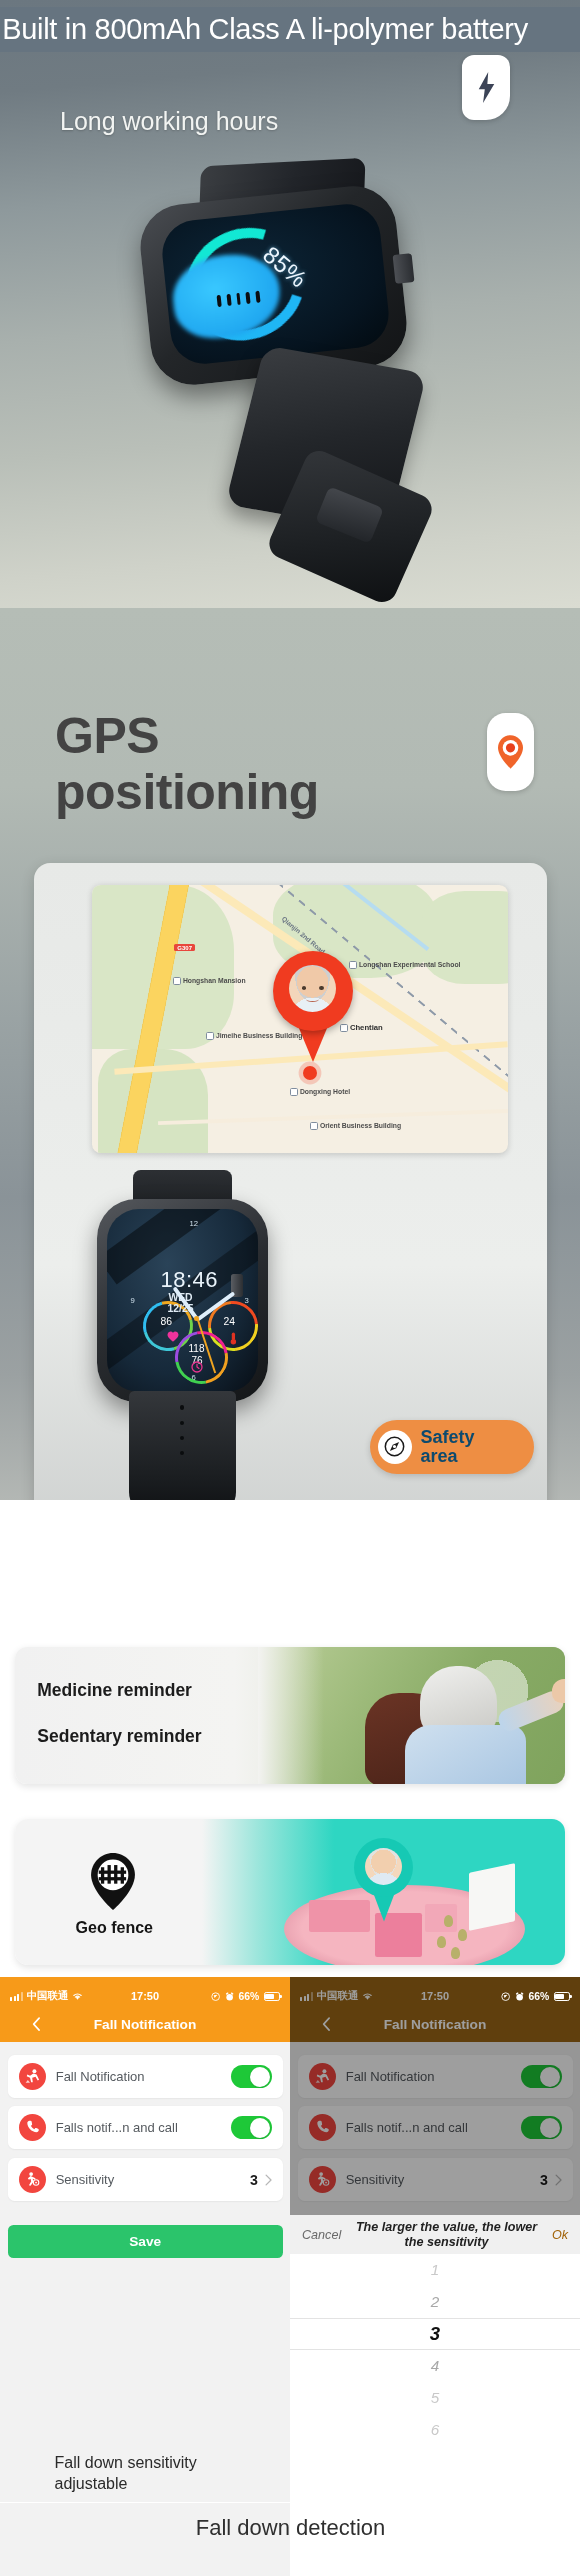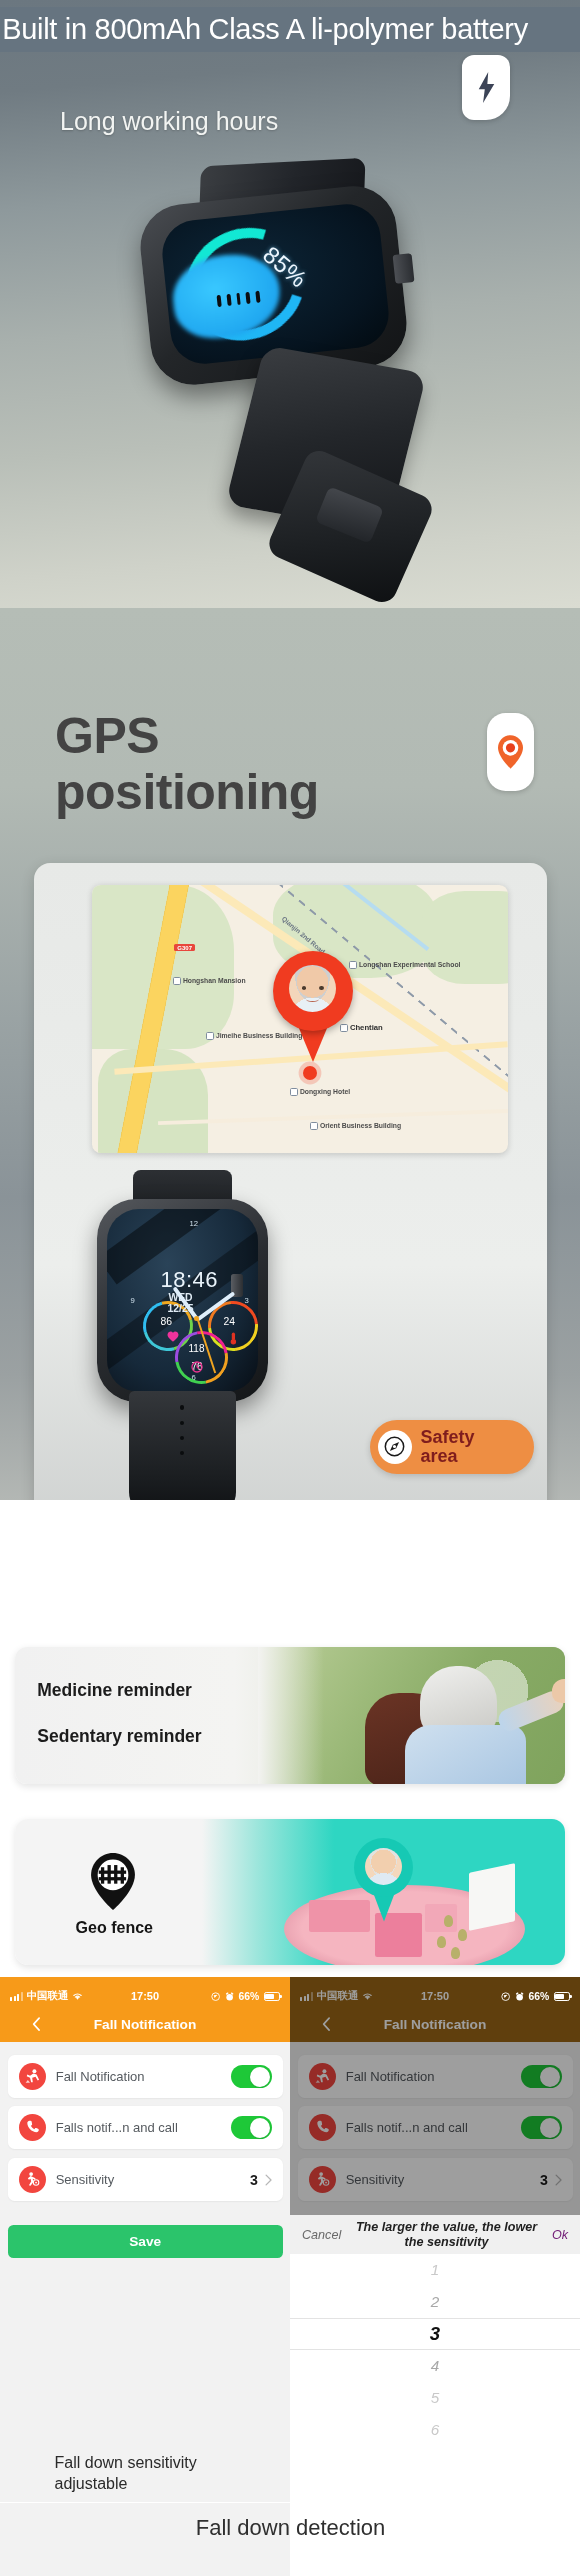--- a/index.html
+++ b/index.html
@@ -319,21 +319,21 @@
     border-radius:55px; padding:7.7px 13px 7.7px 7.7px; gap:8.8px;
     box-shadow:0 2.2px 6.6px rgba(0,0,0,.16);
   }
   .pill .ico {
     width:34px; height:34px; border-radius:50%; background:#ffffff;
     display:flex; align-items:center; justify-content:center; flex:none;
   }
   .pill .ico svg { width:23px; height:23px; }
   .pill .txt { font-size:18px; font-weight:700; line-height:1.06; }
   .pill-safety { left:336px; top:557px; width:164px; background:#ee8e43; }
-  .pill-safety .txt { color:#7f1d1d; }
+  .pill-safety .txt { color:#0c4a6e; }
   .pill-history { left:336px; top:662px; width:164px; background:#79c96e; }
   .pill-history .txt { color:#1d1d1d; font-weight:400; }
 
   
   .sec-remind {
     position:absolute; left:0; top:1616px; width:581px; height:197px;
     background:#ffffff;
   }
   .remind-card {
     position:absolute; left:15.3px; top:31px; width:550px; height:137px;
@@ -537,21 +537,21 @@
   }
   .picker-head {
     position:absolute; left:0; top:0; width:290px; height:39px;
     background:#f0f0f0; display:flex; align-items:center; padding:0 12px;
   }
   .pk-cancel { font-size:12.6px; color:#6a6a6a; }
   .pk-title {
     flex:1; text-align:center; font-size:12.6px; font-weight:700;
     color:#1f1f1f; line-height:1.18; padding:0 4.4px;
   }
-  .pk-ok { font-size:12.6px; color:#701a75; font-weight:500; }
+  .pk-ok { font-size:12.6px; color:#a16207; font-weight:500; }
   .picker-wheel {
     position:absolute; left:0; top:39px; width:290px; height:196px;
     overflow:hidden; background:#ffffff;
   }
   .pw-list {
     position:absolute; left:0; top:0; width:290px;
     display:flex; flex-direction:column; align-items:center;
   }
   .pw-item {
     height:32px; line-height:32px; font-size:15.3px; color:#c9c9c9;
@@ -705,21 +705,21 @@
             <div class="arc arc-bp"></div>
 
             <div class="gw-time">18:46</div>
             <div class="gw-date">
               <span>WED</span><br>
               <span>12/25</span>
             </div>
             <span class="gw-num" style="left:54px; top:107px; font-size:10.4px;">86</span>
             <span class="gw-num" style="left:117px; top:107px; font-size:10.4px;">24</span>
             <span class="gw-num" style="left:82px; top:134px; font-size:10px;">118</span>
-            <span class="gw-num" style="left:85px; top:152px; font-size:10px;">76</span>
+            <span class="gw-num" style="left:85px; top:146px; font-size:10px;">76</span>
 
             <svg style="position:absolute;left:60px;top:122px;width:12px;height:11px;z-index:4;" viewBox="0 0 24 22">
               <path d="M12 21S1 13.6 1 7.3A6.3 6.3 0 0 1 12 3.4 6.3 6.3 0 0 1 23 7.3C23 13.6 12 21 12 21z" fill="#f0339c"></path>
             </svg>
             <svg style="position:absolute;left:122px;top:123px;width:8.8px;height:13px;z-index:4;" viewBox="0 0 16 24">
               <rect x="5" y="1" width="6" height="14" rx="3" fill="#e03322"></rect>
               <circle cx="8" cy="18" r="5" fill="#e03322"></circle>
             </svg>
             <svg style="position:absolute;left:84px;top:152px;width:12px;height:12px;z-index:4;" viewBox="0 0 24 24">
               <circle cx="12" cy="12" r="10" fill="none" stroke="#e8338f" stroke-width="2.6"></circle>

